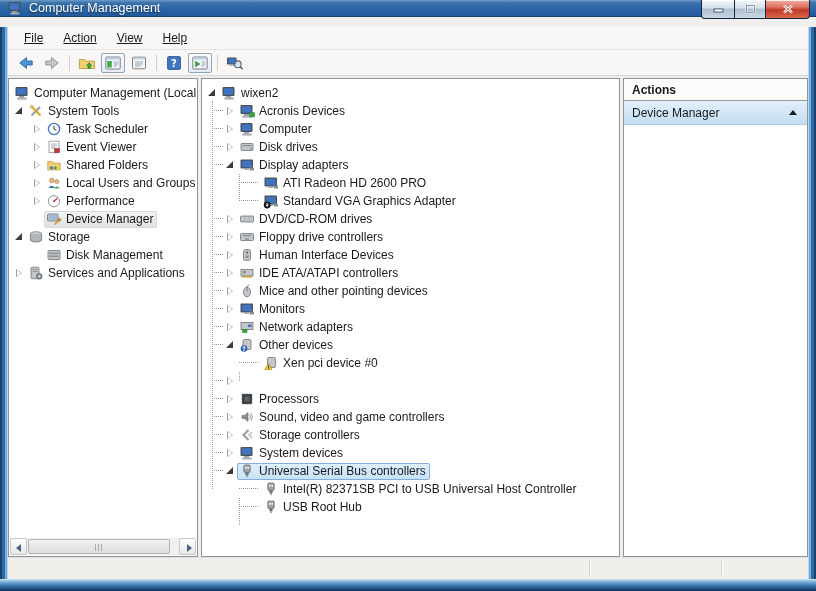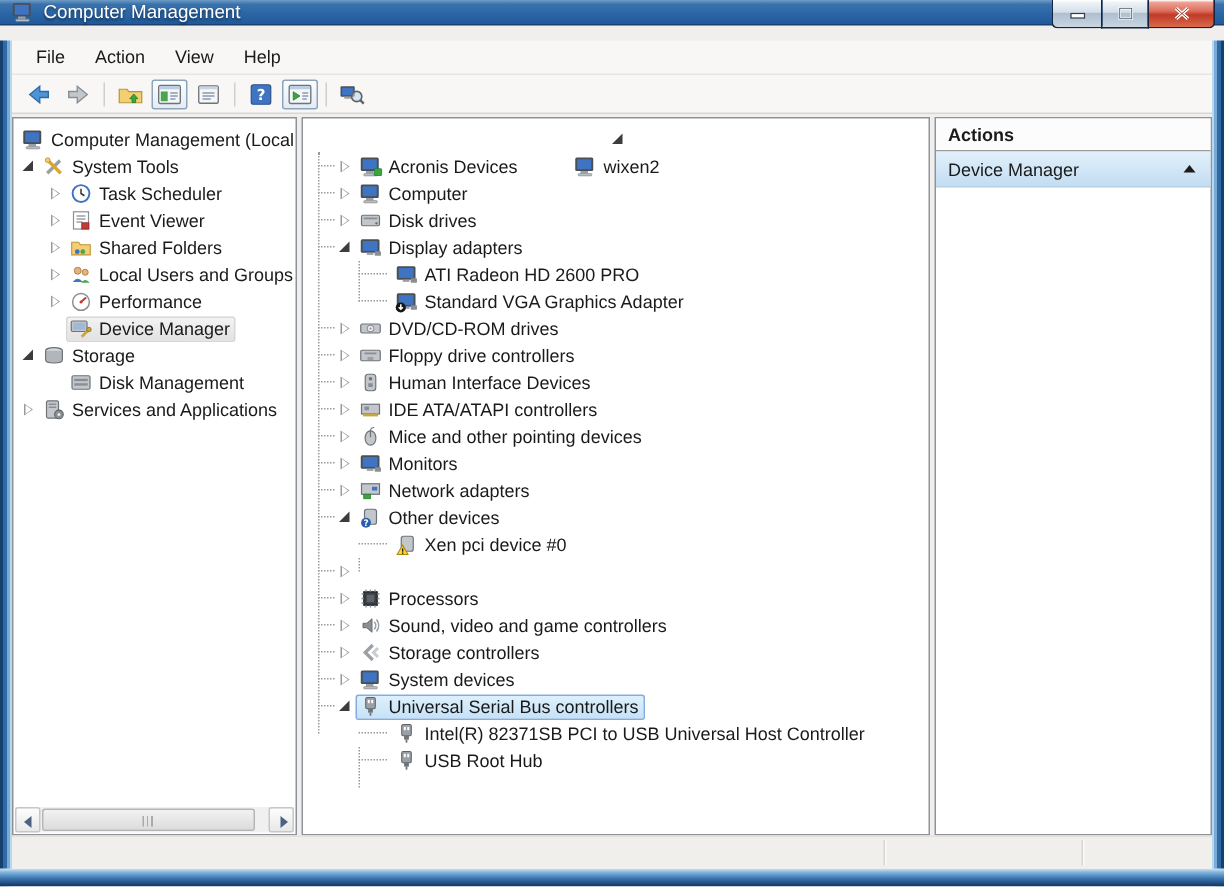--- a/index.html
+++ b/index.html
@@ -22,21 +22,21 @@
       background:linear-gradient(#f4f8fb,#d4dee8 45%,#aebfd0 50%,#c9d6e2);box-shadow:inset 0 1px 0 rgba(255,255,255,.8);}
   .wb.min{width:33px;border-radius:0 0 0 4px;border-right:none;}
   .wb.max{width:32px;}
   .wb.close{width:44px;border-radius:0 0 4px 0;border-left:none;
       background:linear-gradient(#f3b1a4,#dd6f5e 40%,#c03a28 55%,#d86a4a);}
   .wb svg{display:block;}
 
   
   .client{position:absolute;left:8px;top:27px;width:800px;height:552px;background:#f0efed;}
   .menubar{position:absolute;left:0;top:0;width:800px;height:23px;background:#f8f7f5;border-bottom:1px solid #e7e5e2;display:flex;align-items:center;padding-left:6px;}
-  .menuitem{padding:19px 10px;white-space:nowrap;}
+  .menuitem{padding:19px 10px;white-space:nowrap;text-decoration:underline;}
   .toolbar{position:absolute;left:0;top:23px;width:800px;height:26px;background:#f8f7f5;border-bottom:1px solid #d9d6d2;display:flex;align-items:center;padding-left:5px;}
   .tbtn{border:1px solid transparent;padding:1px 2px;margin:0 1px;border-radius:2px;}
   .tbtn.on{border-color:#8da4bd;background:linear-gradient(#fdfdfd,#e3ebf4);}
   .tbtn svg{width:18px;height:16px;display:block;}
   .tsep{width:1px;height:16px;background:#d2cfcb;margin:0 4px;}
 
   
   .pane{position:absolute;top:51px;height:479px;background:#fff;border:1px solid #8e9299;}
   .pane.L{left:0;width:190px;}
   .pane.M{left:193px;width:419px;}
@@ -51,21 +51,21 @@
   .sel{display:flex;align-items:center;gap:4px;height:17px;padding:0 3px 0 1px;border:1px solid transparent;border-radius:2px;}
   .sel.blue{background:linear-gradient(#def0fc,#c6e2f7);border-color:#84acdd;justify-content:center;}
   .sel.gray{background:linear-gradient(#f3f3f3,#e1e1e1);border-color:#d6d6d6;}
   .ic{width:16px;height:16px;flex:none;}
   .lbl{padding-right:0;}
 
   
   .L .d0{margin-left:3px;}
   .L .d1{margin-left:3px;}
   .L .d2{margin-left:21px;}
-  .M .d0{margin-left:3px;flex-direction:column;}
+  .M .d0{margin-left:3px;}
   .M .d1{margin-left:21px;}
   .M .d2{margin-left:45px;}
   
   .M .d1::before{content:"";position:absolute;left:-11px;top:8px;width:11px;border-top:1px dotted #9a9a9a;}
   .M .d2::before{content:"";position:absolute;left:-8px;top:8px;width:19px;border-top:1px dotted #9a9a9a;}
   .M .d0::before{display:none;}
   .vguide{position:absolute;width:0;border-left:1px dotted #9a9a9a;}
 
   
   .hscroll{position:absolute;left:1px;right:1px;bottom:1px;height:17px;background:#f0f0f0;display:flex;align-items:center;}

